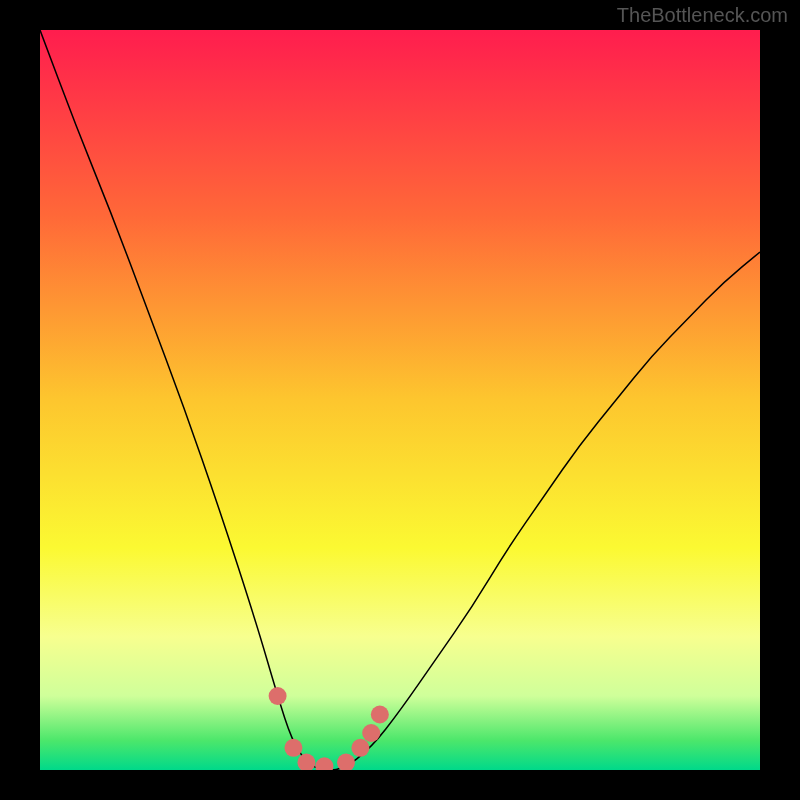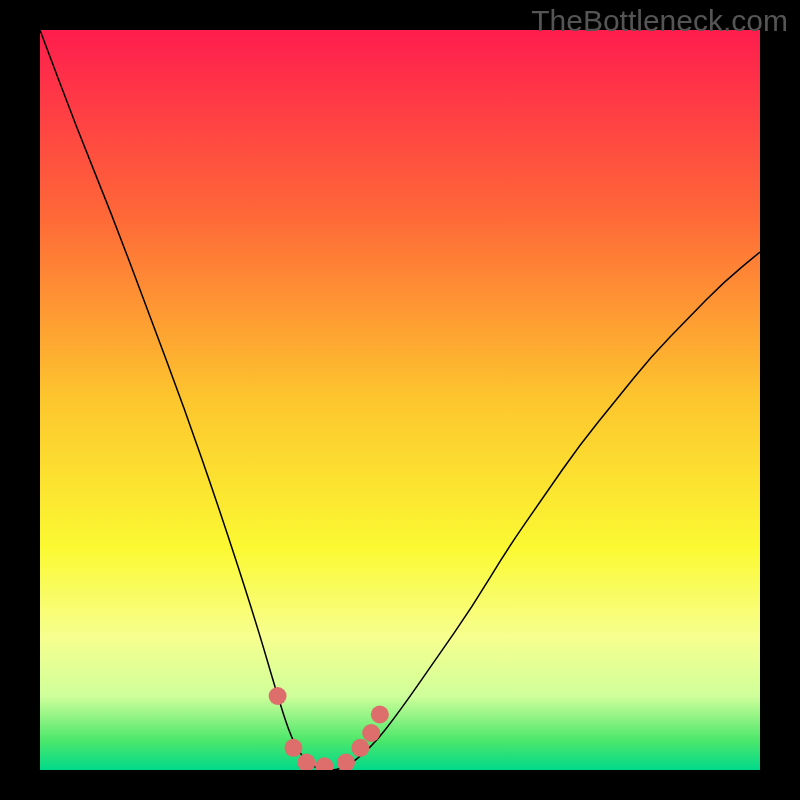--- a/index.html
+++ b/index.html
@@ -15,21 +15,21 @@
     position: relative;
     width: 800px;
     height: 800px;
     background: #000;
   }
   .watermark {
     position: absolute;
     top: 4px;
     right: 12px;
     color: #555;
-    font-size: 30px;
+    font-size: 20px;
     font-weight: 500;
     z-index: 10;
   }
   .plot-area {
     position: absolute;
     left: 40px;
     top: 30px;
     width: 720px;
     height: 740px;
   }

